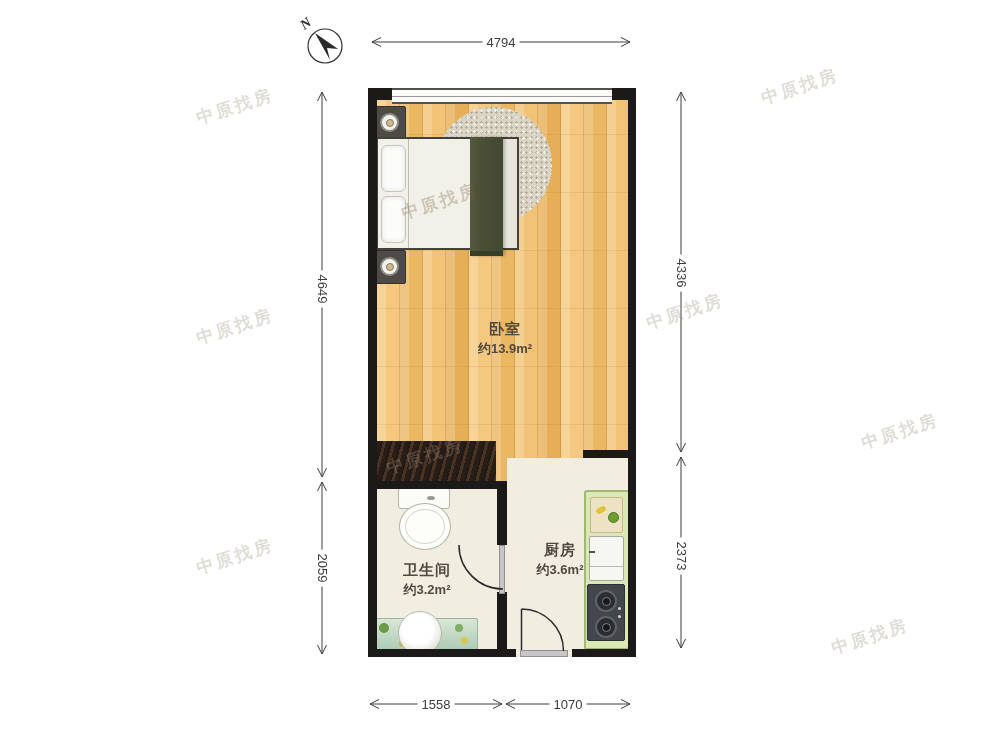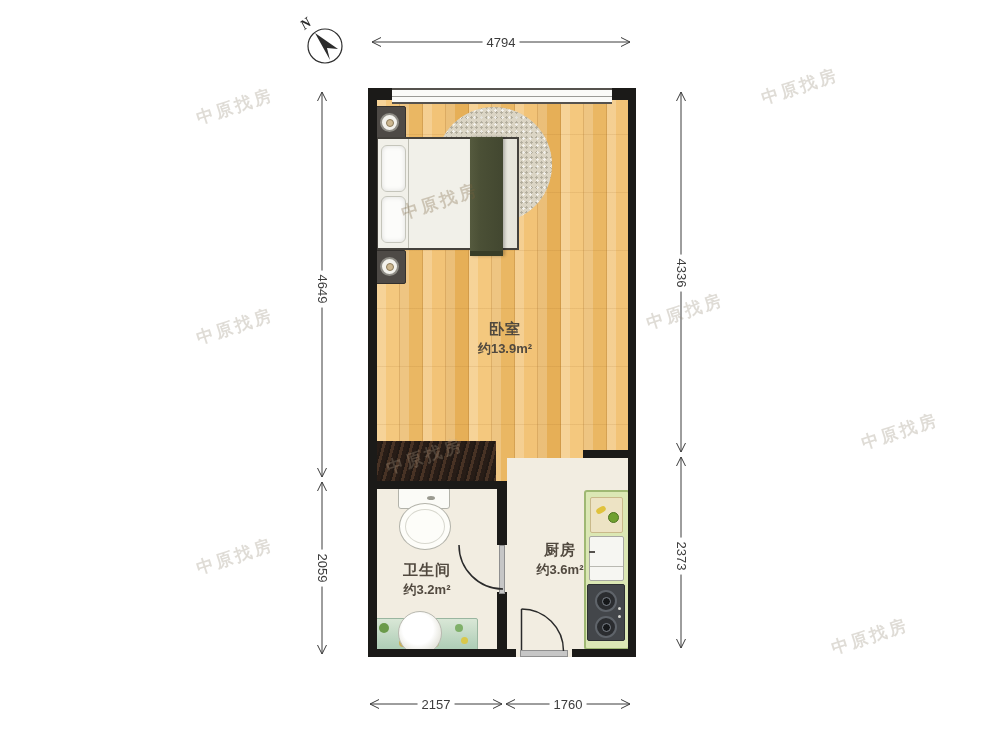--- a/index.html
+++ b/index.html
@@ -179,22 +179,22 @@
       <circle cx="325" cy="46" r="17" stroke="#2e2e2e" stroke-width="1.2" fill="#ffffff"></circle>
       <path d="M315,33 L338,49 L327,48 L330,60 Z" fill="#2b2b2b"></path>
     </g>
   </svg>
 
   <span class="dim-label" style="left:501px;top:42px;">4794</span>
   <span class="dim-label vert" style="left:322px;top:289px;">4649</span>
   <span class="dim-label vert" style="left:322px;top:568px;">2059</span>
   <span class="dim-label vert" style="left:681px;top:273px;">4336</span>
   <span class="dim-label vert" style="left:681px;top:556px;">2373</span>
-  <span class="dim-label" style="left:436px;top:704px;">2157</span>
-  <span class="dim-label" style="left:568px;top:704px;">1760</span>
+  <span class="dim-label" style="left:436px;top:704px;">1558</span>
+  <span class="dim-label" style="left:568px;top:704px;">1070</span>
 
   <span class="north-label" style="left:301px;top:16px;">N</span>
 
   <div class="room-label" style="left:505px;top:339px;">
     <span class="room-name">卧室</span>
     <span class="room-area">约13.9m²</span>
   </div>
   <div class="room-label" style="left:427px;top:580px;">
     <span class="room-name">卫生间</span>
     <span class="room-area">约3.2m²</span>

